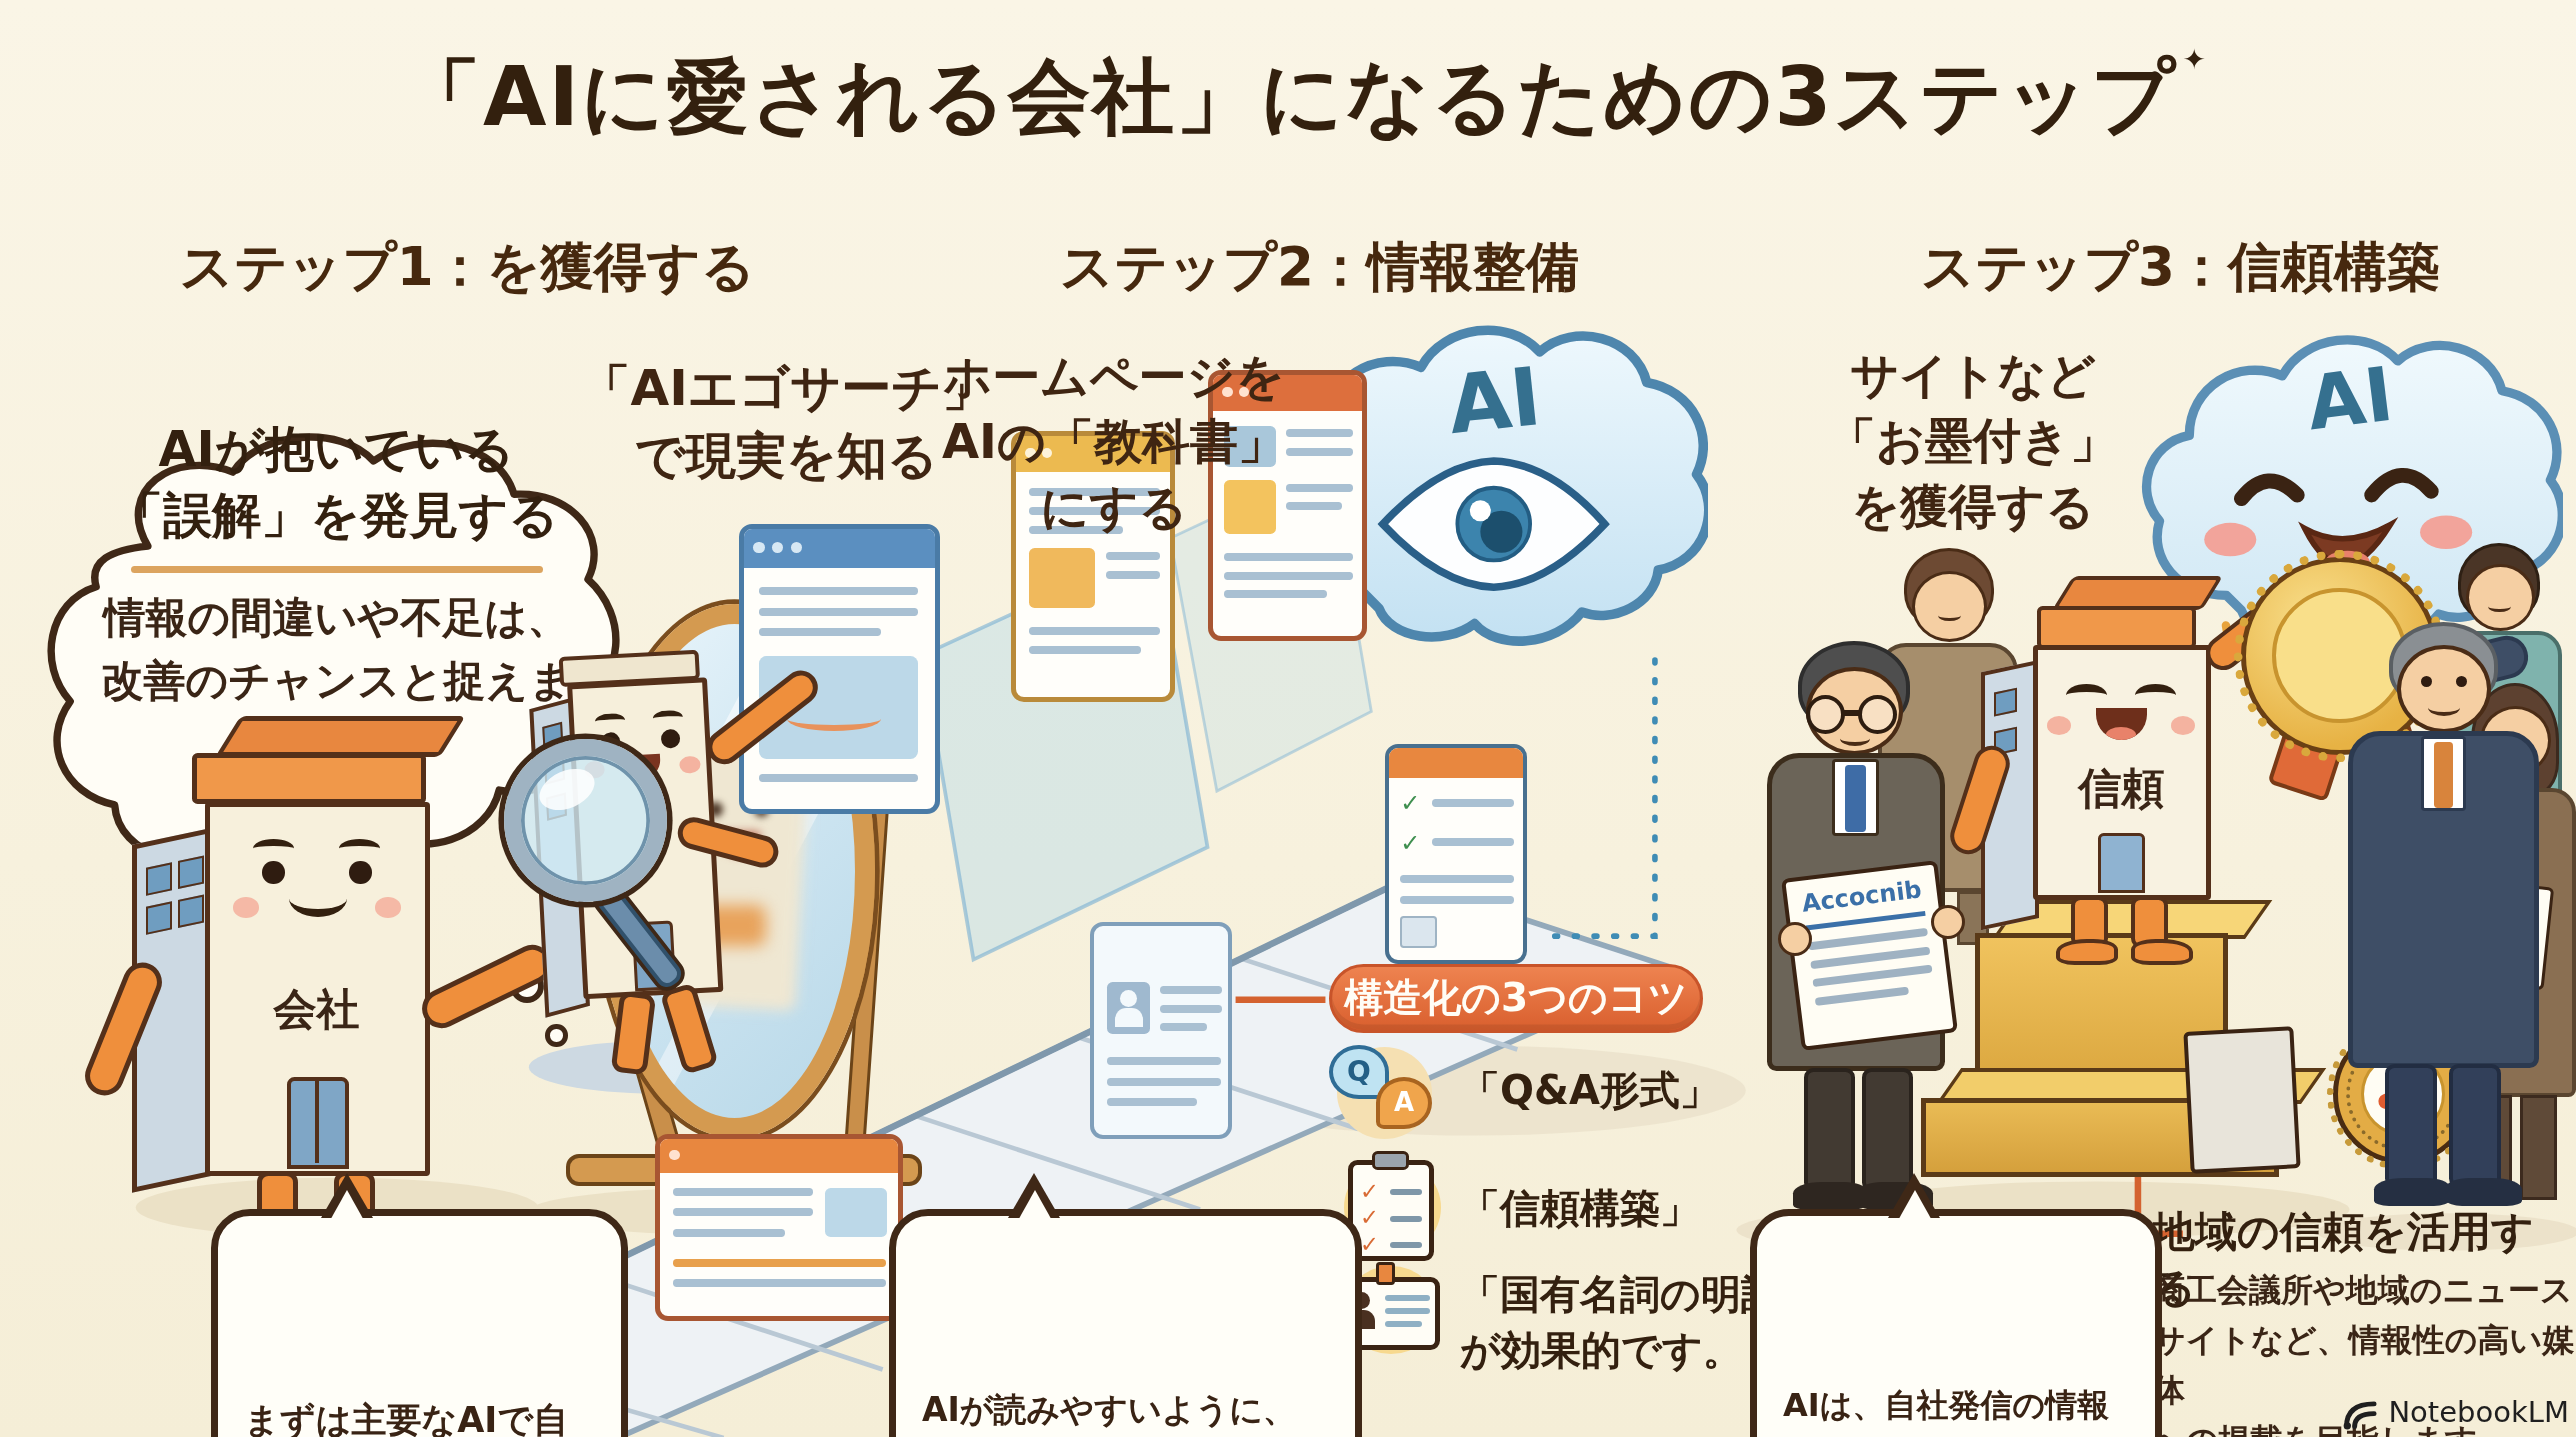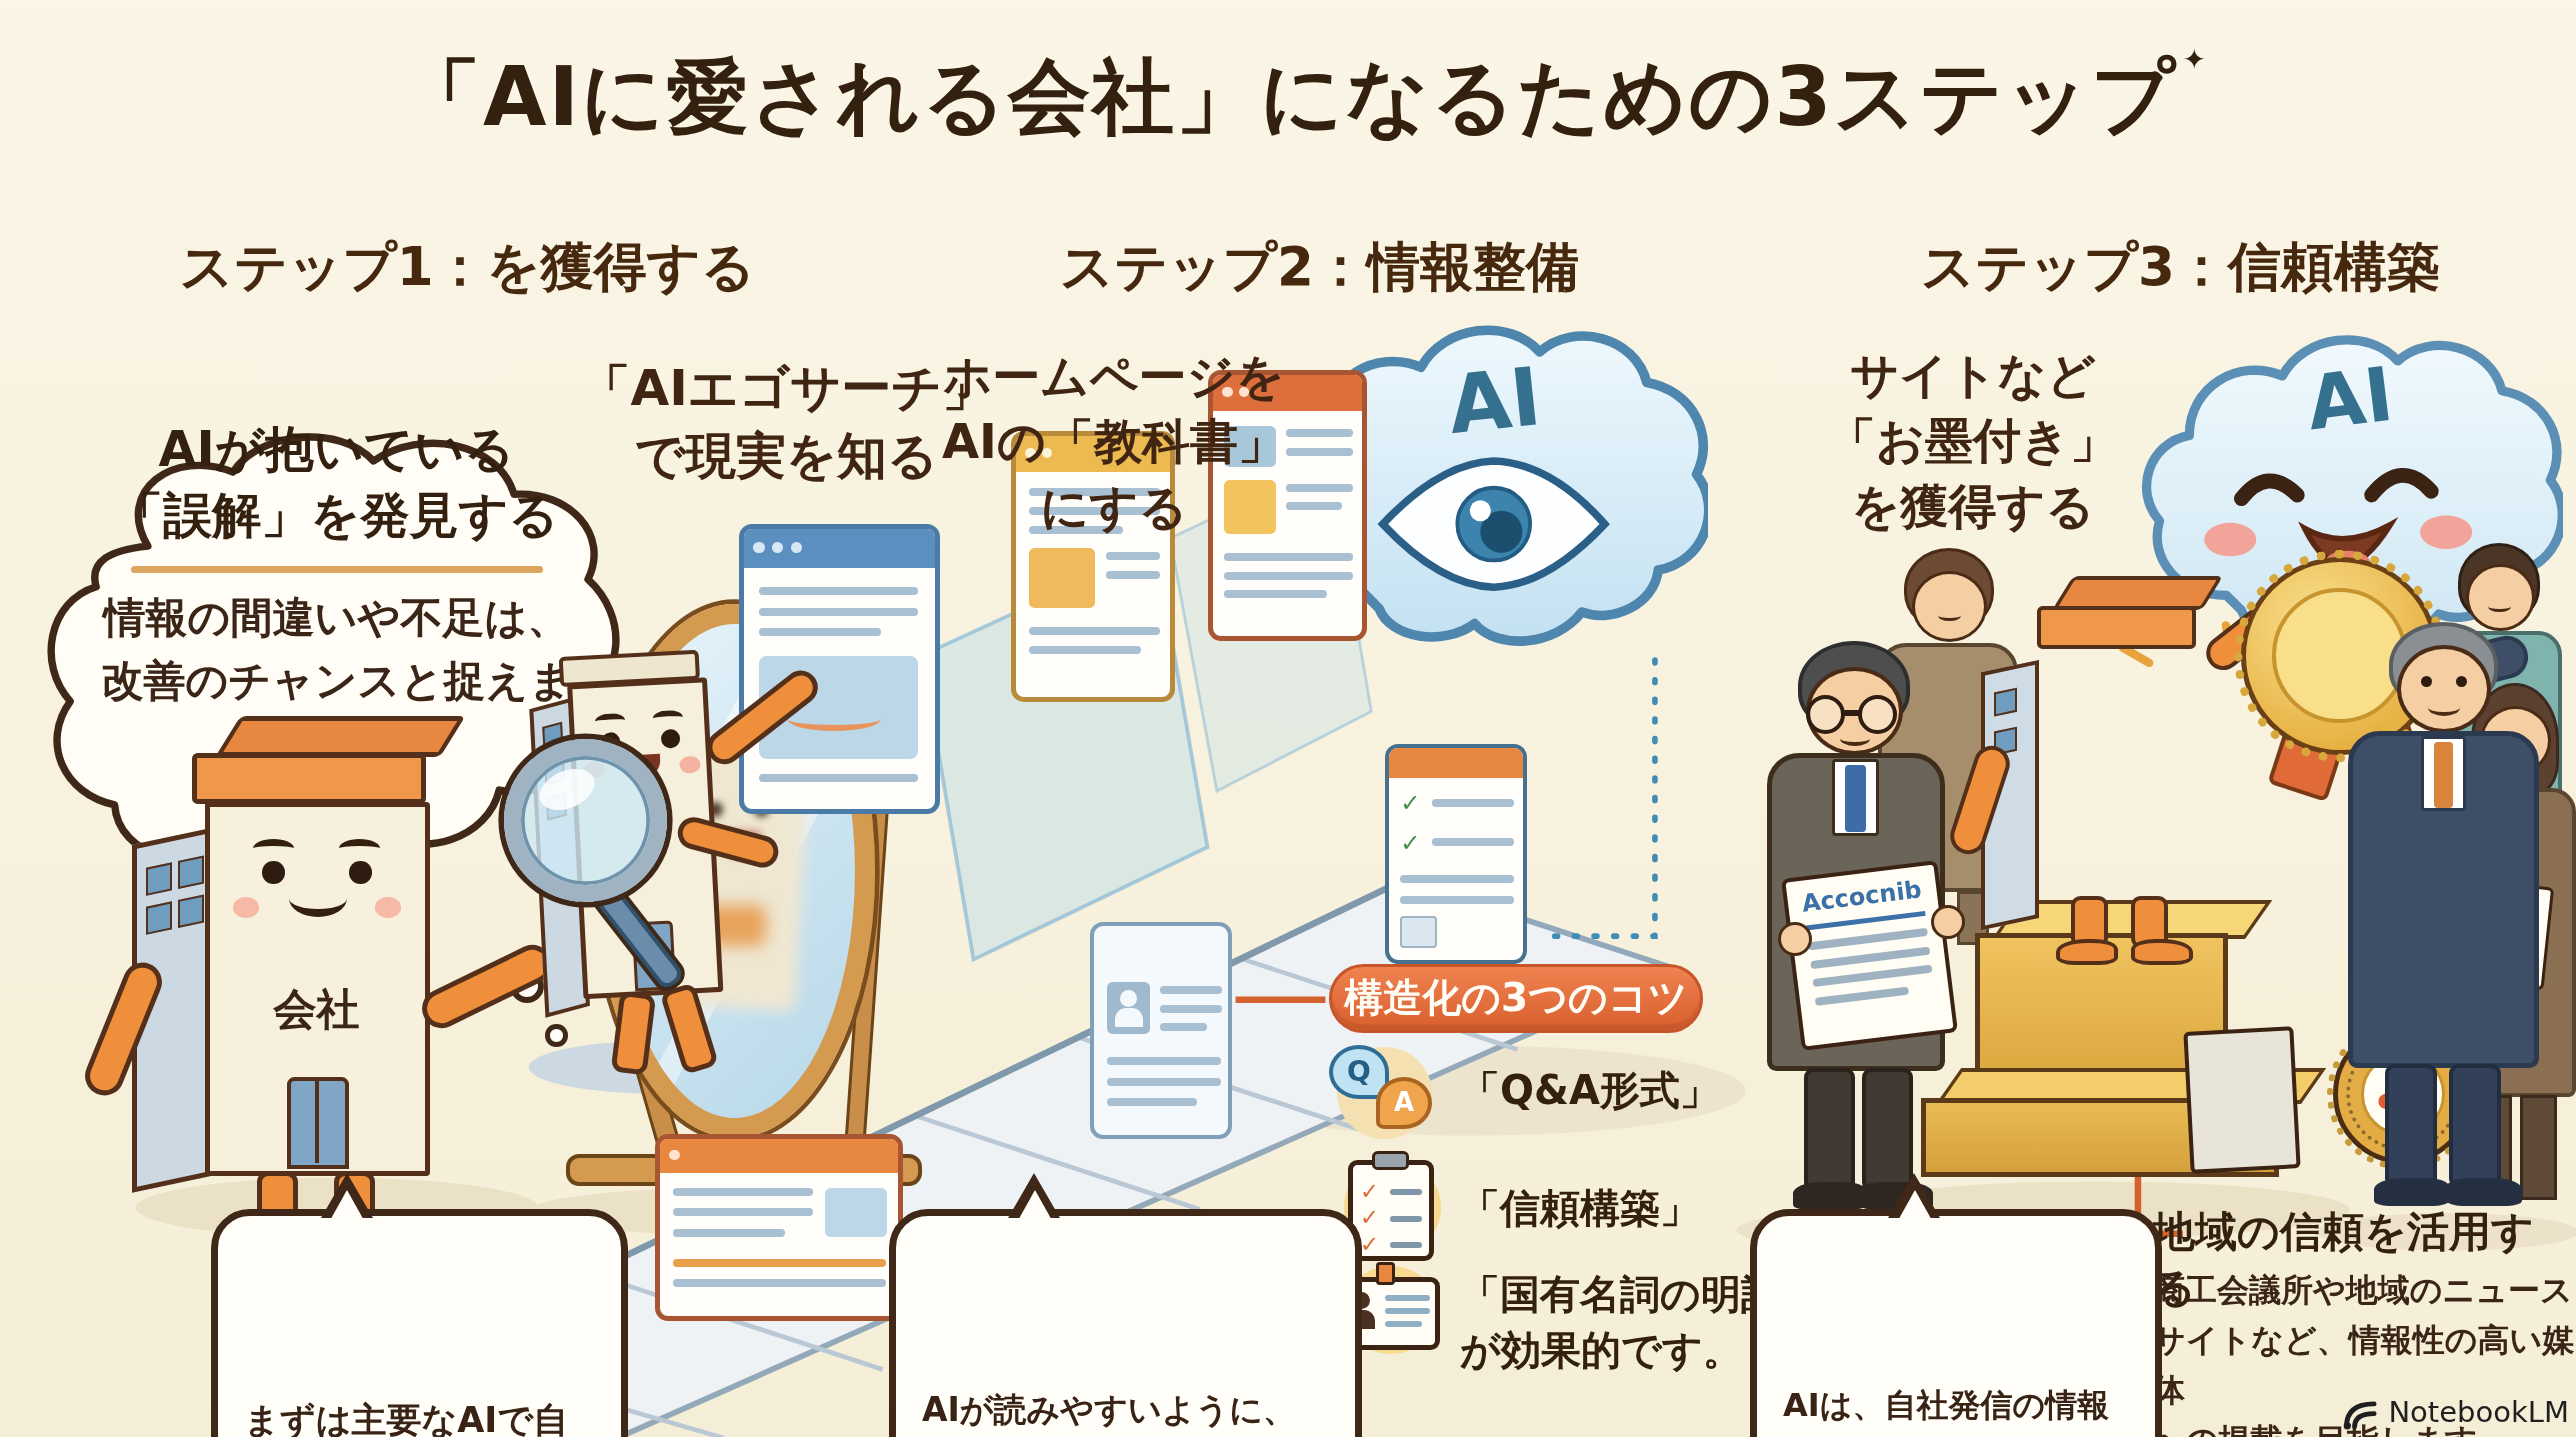--- a/index.html
+++ b/index.html
@@ -362,20 +362,31 @@
   <div class="d skin" style="left:185px;top:86px;width:45px;height:45px"></div>
 </div>
 
 <div class="d" style="left:1966px;top:576px;width:318px;height:393px;z-index:5">
   <div class="d" style="left:86px;top:0;width:150px;height:34px;background:#e8873f;border:4.7px solid #54301a;border-radius:5.6px;transform:skewX(-32deg);transform-origin:left bottom"></div>
   <div class="d" style="left:71px;top:30px;width:159px;height:43px;background:#f0984a;border:4.7px solid #54301a;border-radius:5.6px"></div>
   <div class="d" style="left:15px;top:84px;width:58px;height:258px;background:#cfdbe5;border:4.7px solid #54301a;transform:skewY(-12deg);transform-origin:right top">
     <div class="d" style="left:9.4px;top:19px;width:22.5px;height:24px;background:#6f9dc0;border:2.8px solid #54301a"></div>
     <div class="d" style="left:9.4px;top:58px;width:22.5px;height:24px;background:#6f9dc0;border:2.8px solid #54301a"></div>
   </div>
+  <div class="d" style="left:67px;top:69px;width:178px;height:255px;background:#f8f2e1;border:5.6px solid #54301a;border-radius:3.7px">
+    <div class="d" style="left:28px;top:34px;width:41px;height:22.5px;border-top:8.4px solid #33200f;border-radius:50%"></div>
+    <div class="d" style="left:97px;top:34px;width:41px;height:22.5px;border-top:8.4px solid #33200f;border-radius:50%"></div>
+    <div class="d" style="left:9.4px;top:66px;width:24px;height:19px;background:#f4b3a0;border-radius:50%"></div>
+    <div class="d" style="left:133px;top:66px;width:24px;height:19px;background:#f4b3a0;border-radius:50%"></div>
+    <div class="d" style="left:58px;top:58px;width:51px;height:32px;background:#6e2f1b;border-radius:0 0 47px 47px;overflow:hidden">
+      <div class="d" style="left:10.3px;top:19px;width:30px;height:15px;background:#e8826a;border-radius:50% 50% 0 0"></div>
+    </div>
+    <div class="d ctr" style="left:0;top:110px;width:167px;font-size:43px;font-weight:800;color:#3a2516">信頼</div>
+    <div class="d" style="left:60px;top:183px;width:47px;height:60px;background:#8fb3d1;border:3.7px solid #54301a;border-radius:5.6px 5.6px 0 0"></div>
+  </div>
   <div class="d" style="left:232px;top:36px;width:112px;height:34px;background:#ef8f3c;border:4.7px solid #54301a;border-radius:19px;transform:rotate(-38deg)"></div>
   <div class="d" style="left:-3.7px;top:168px;width:36px;height:112px;background:#ef8f3c;border:4.7px solid #54301a;border-radius:19px;transform:rotate(18deg)"></div>
   <div class="d" style="left:105px;top:320px;width:37px;height:52px;background:#ef8f3c;border:4.7px solid #54301a;border-radius:9.4px"></div>
   <div class="d" style="left:165px;top:320px;width:37px;height:52px;background:#ef8f3c;border:4.7px solid #54301a;border-radius:9.4px"></div>
   <div class="d" style="left:90px;top:363px;width:62px;height:26px;background:#ef8f3c;border:4.7px solid #54301a;border-radius:50% 40% 30% 30%"></div>
   <div class="d" style="left:165px;top:363px;width:62px;height:26px;background:#ef8f3c;border:4.7px solid #54301a;border-radius:40% 50% 30% 30%"></div>
 </div>
 
 <div class="d" style="left:1872px;top:894px;width:449px;height:290px;z-index:4">
   <div class="d" style="left:120px;top:5.6px;width:253px;height:39px;background:#f7d678;border:4.7px solid #5a3a18;transform:skewX(-35deg);transform-origin:left bottom"></div>

